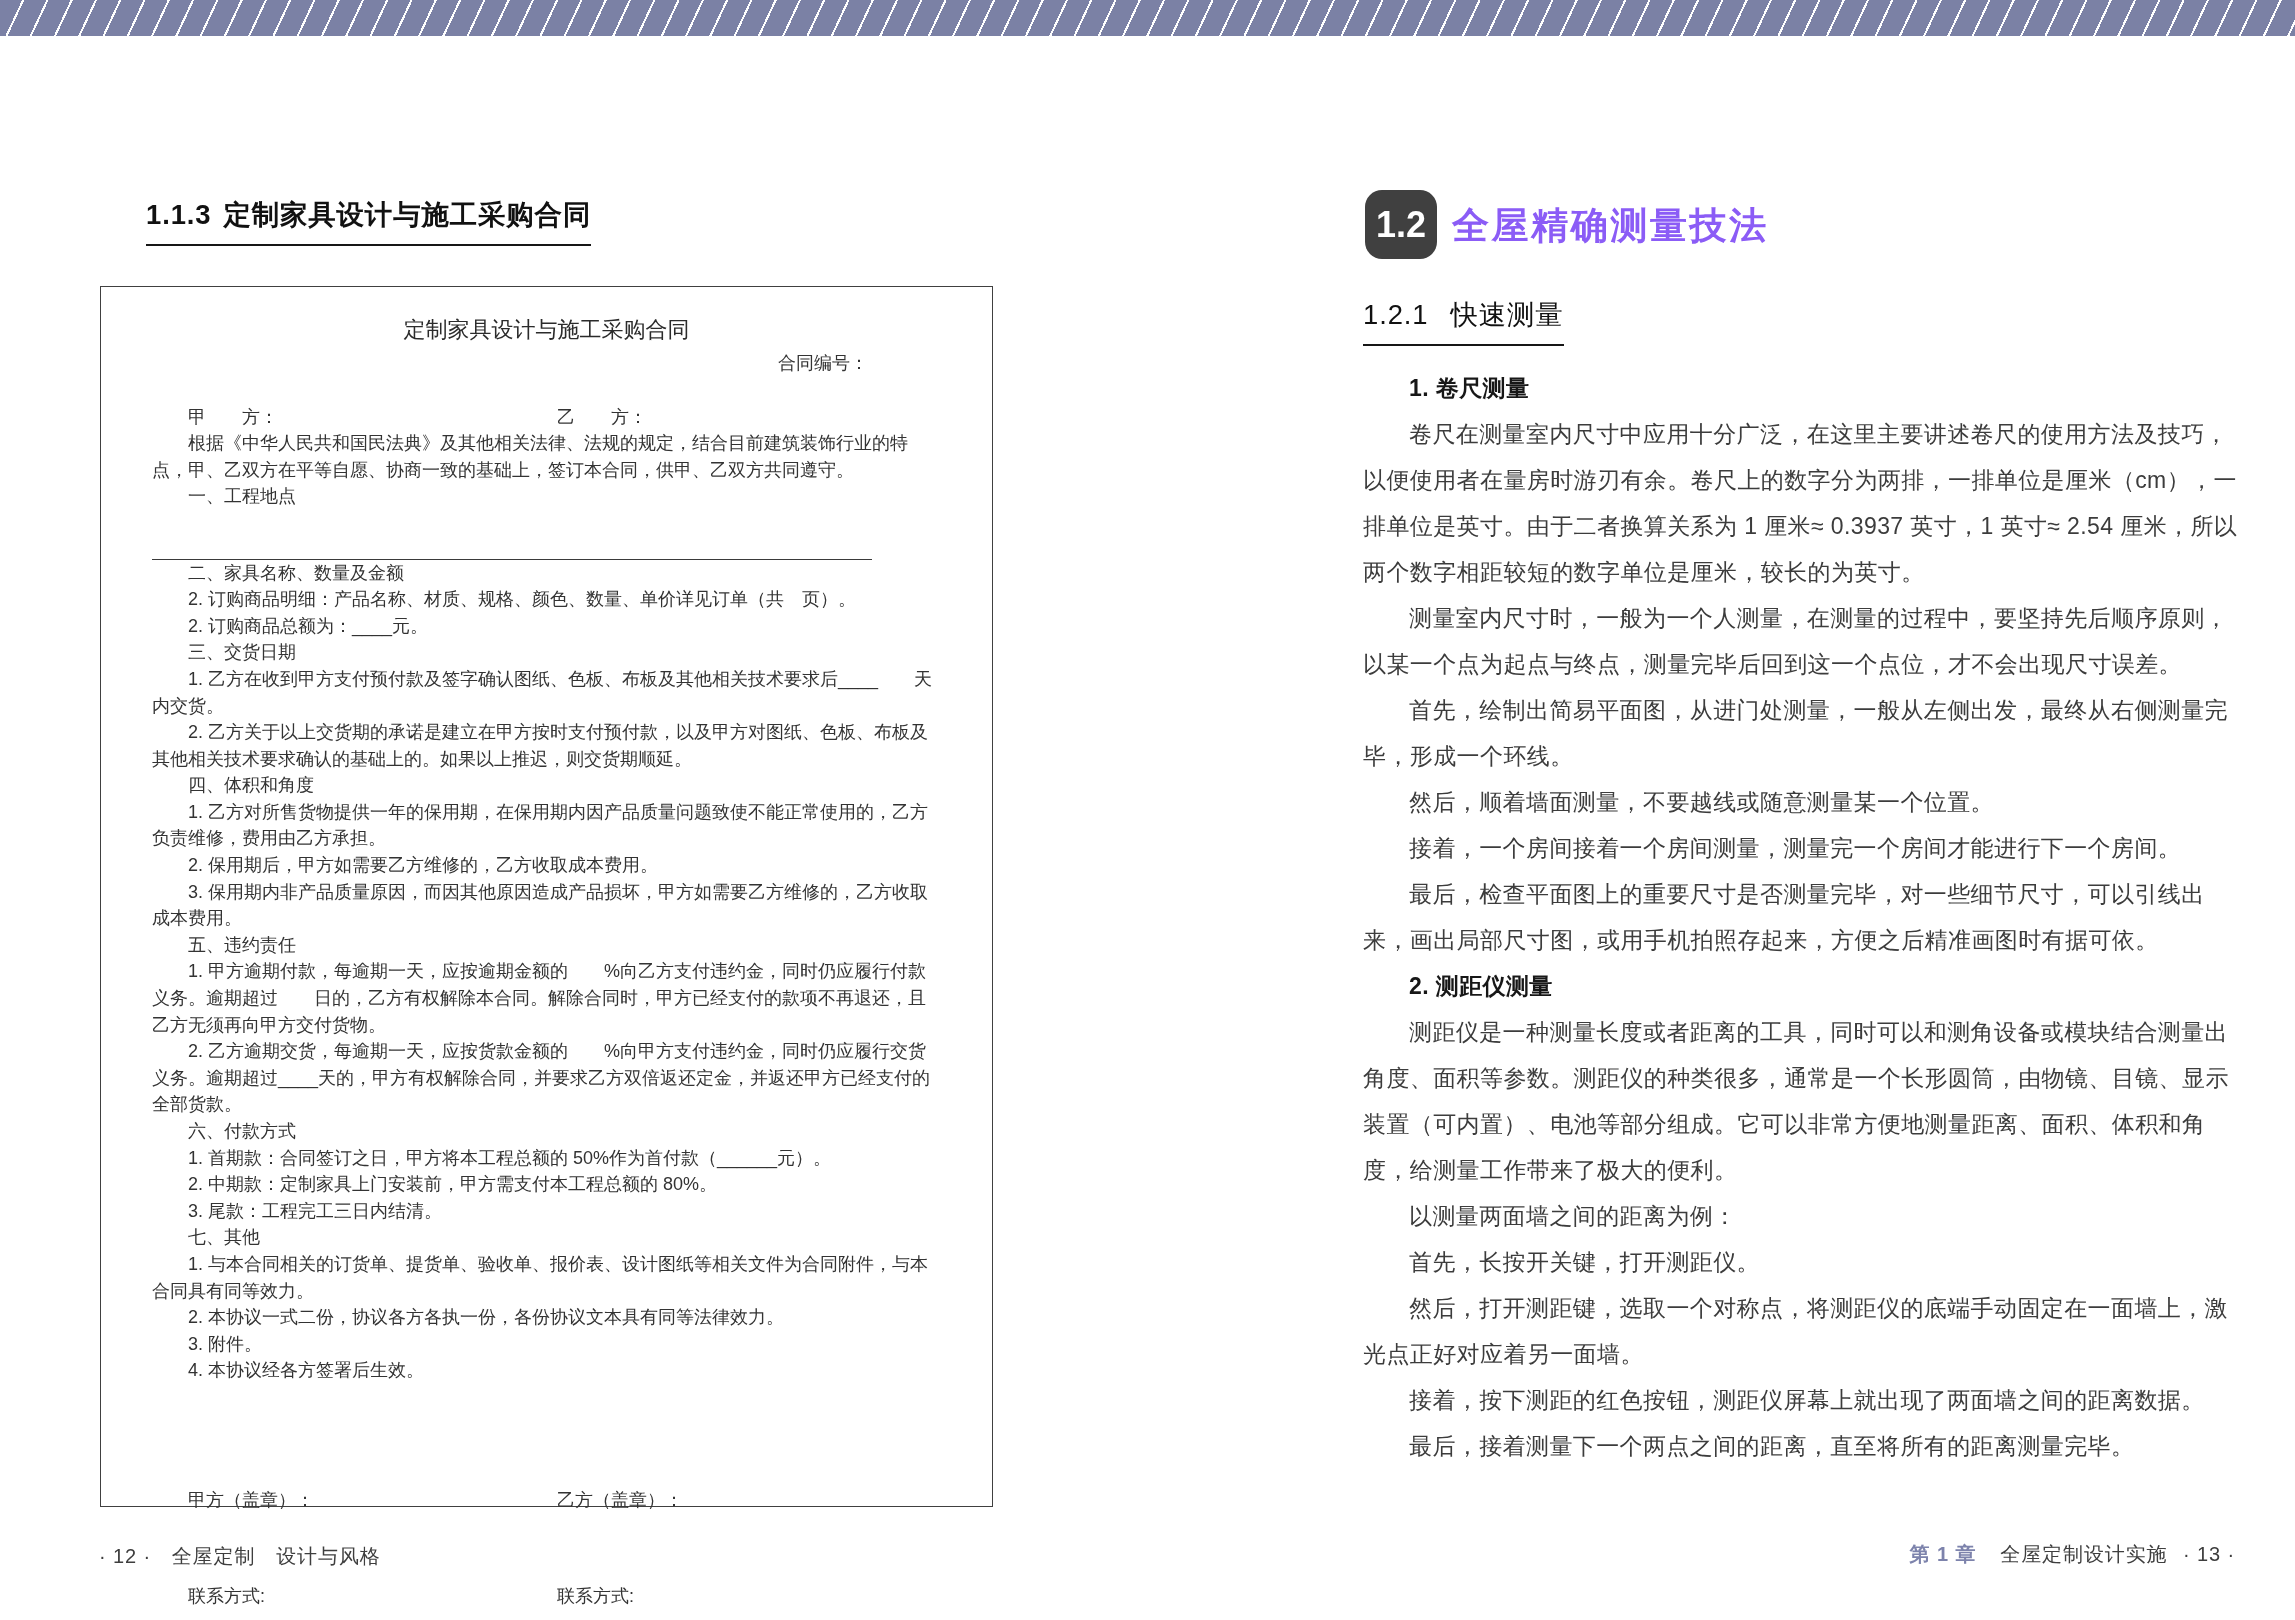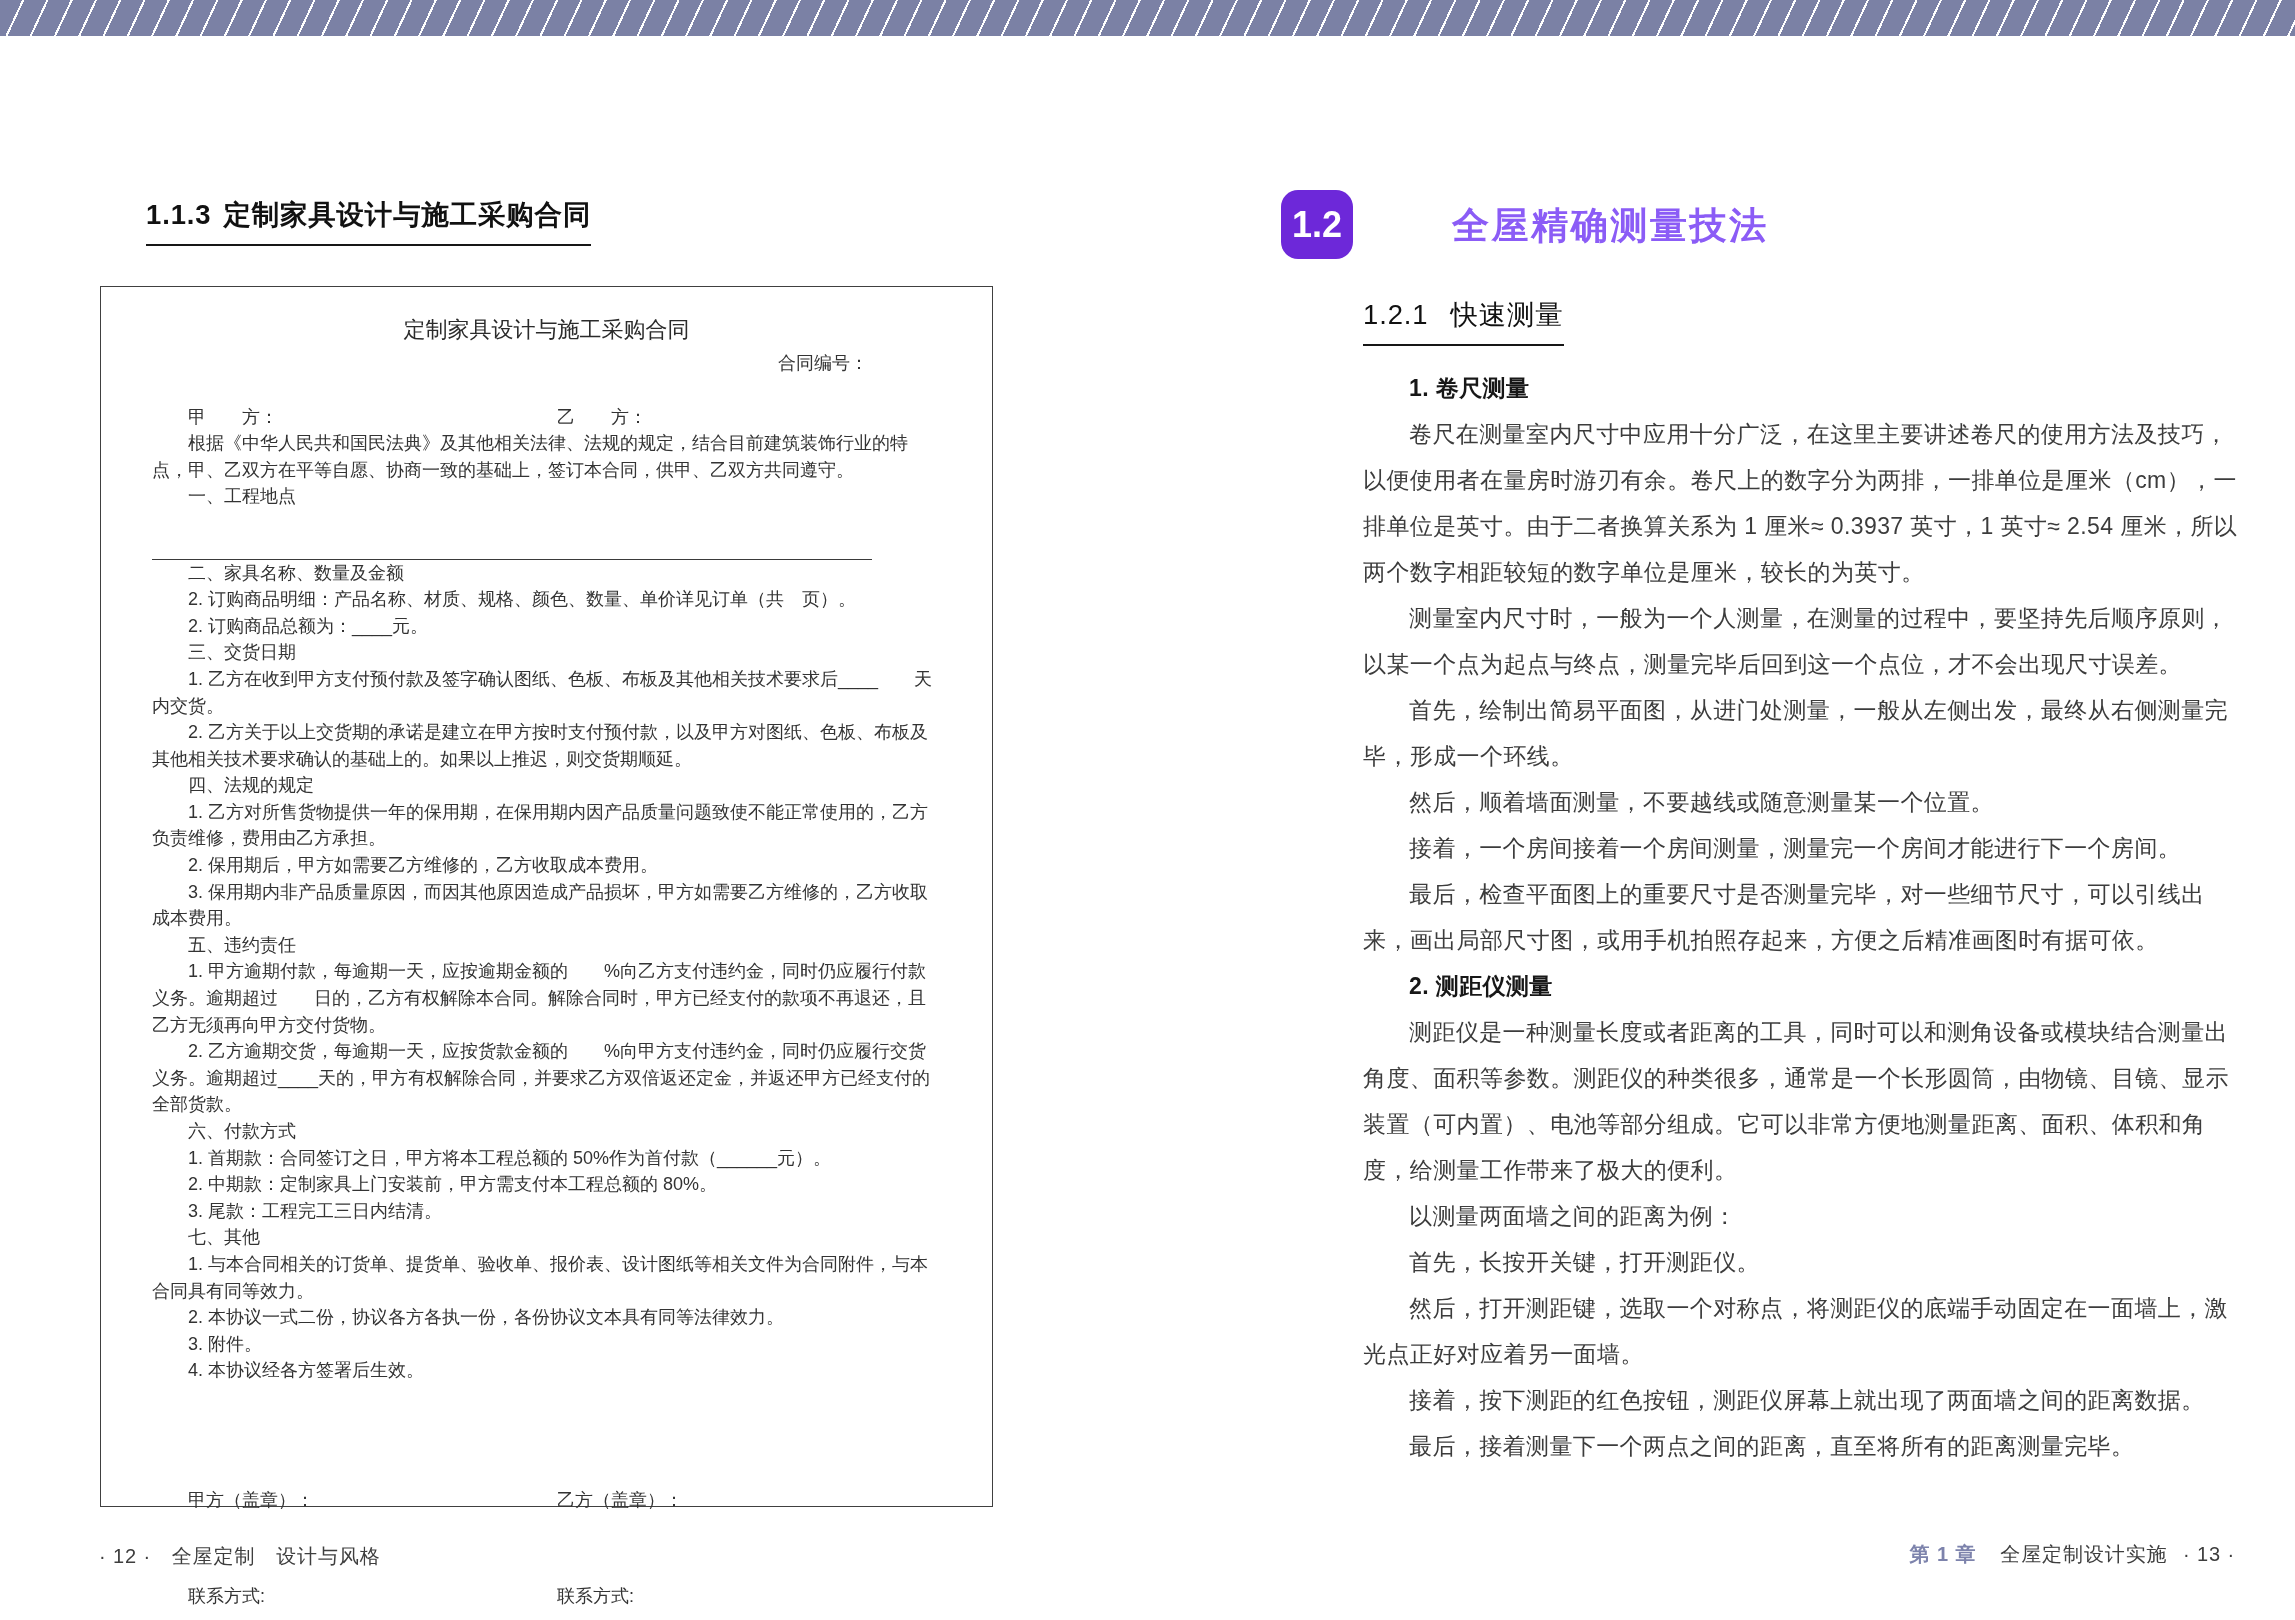--- a/index.html
+++ b/index.html
@@ -35,22 +35,22 @@
   .c-sign{display:flex;margin-top:36px;margin-left:2em;line-height:32px;}
   .c-sign .colA{width:369px;}
   .c-sign .colB{flex:1;}
   .c-sign div{white-space:pre;}
   .footer-left{
     position:absolute;left:99px;top:1543px;font-size:20px;color:#3e3e3e;letter-spacing:0.9px;
   }
   .footer-left .pn{margin-right:20.6px;}
   
   .badge12{
-    position:absolute;left:1281px;top:190px;width:72px;height:69px;border-radius:17px;
-    background:#6d28d9;color:#ffffff;font-size:36px;font-weight:bold;
+    position:absolute;left:1365px;top:190px;width:72px;height:69px;border-radius:17px;
+    background:#404040;color:#ffffff;font-size:36px;font-weight:bold;
     display:flex;align-items:center;justify-content:center;
   }
   .sec12-title{
     position:absolute;left:1452px;top:201px;
     font-size:37px;font-weight:bold;color:#8b5cf6;letter-spacing:2.6px;
   }
   .sec121{
     position:absolute;left:1363px;top:297px;
     font-size:27.4px;font-weight:normal;color:#111;
     border-bottom:2.6px solid #161616;padding-bottom:11px;letter-spacing:0.9px;
@@ -88,21 +88,21 @@
     <p class="c-p">根据《中华人民共和国民法典》及其他相关法律、法规的规定，结合目前建筑装饰行业的特点，甲、乙双方在平等自愿、协商一致的基础上，签订本合同，供甲、乙双方共同遵守。</p>
     <p class="c-p">一、工程地点</p>
     <div class="c-blank"></div>
     <div class="c-rule"></div>
     <p class="c-p">二、家具名称、数量及金额</p>
     <p class="c-p">2. 订购商品明细：产品名称、材质、规格、颜色、数量、单价详见订单（共　页）。</p>
     <p class="c-p">2. 订购商品总额为：____元。</p>
     <p class="c-p">三、交货日期</p>
     <p class="c-p">1. 乙方在收到甲方支付预付款及签字确认图纸、色板、布板及其他相关技术要求后____　　天内交货。</p>
     <p class="c-p">2. 乙方关于以上交货期的承诺是建立在甲方按时支付预付款，以及甲方对图纸、色板、布板及其他相关技术要求确认的基础上的。如果以上推迟，则交货期顺延。</p>
-    <p class="c-p">四、法规的规定</p>
+    <p class="c-p">四、体积和角度</p>
     <p class="c-p">1. 乙方对所售货物提供一年的保用期，在保用期内因产品质量问题致使不能正常使用的，乙方负责维修，费用由乙方承担。</p>
     <p class="c-p">2. 保用期后，甲方如需要乙方维修的，乙方收取成本费用。</p>
     <p class="c-p">3. 保用期内非产品质量原因，而因其他原因造成产品损坏，甲方如需要乙方维修的，乙方收取成本费用。</p>
     <p class="c-p">五、违约责任</p>
     <p class="c-p">1. 甲方逾期付款，每逾期一天，应按逾期金额的　　%向乙方支付违约金，同时仍应履行付款义务。逾期超过　　日的，乙方有权解除本合同。解除合同时，甲方已经支付的款项不再退还，且乙方无须再向甲方交付货物。</p>
     <p class="c-p">2. 乙方逾期交货，每逾期一天，应按货款金额的　　%向甲方支付违约金，同时仍应履行交货义务。逾期超过____天的，甲方有权解除合同，并要求乙方双倍返还定金，并返还甲方已经支付的全部货款。</p>
     <p class="c-p">六、付款方式</p>
     <p class="c-p">1. 首期款：合同签订之日，甲方将本工程总额的 50%作为首付款（______元）。</p>
     <p class="c-p">2. 中期款：定制家具上门安装前，甲方需支付本工程总额的 80%。</p>
     <p class="c-p">3. 尾款：工程完工三日内结清。</p>

